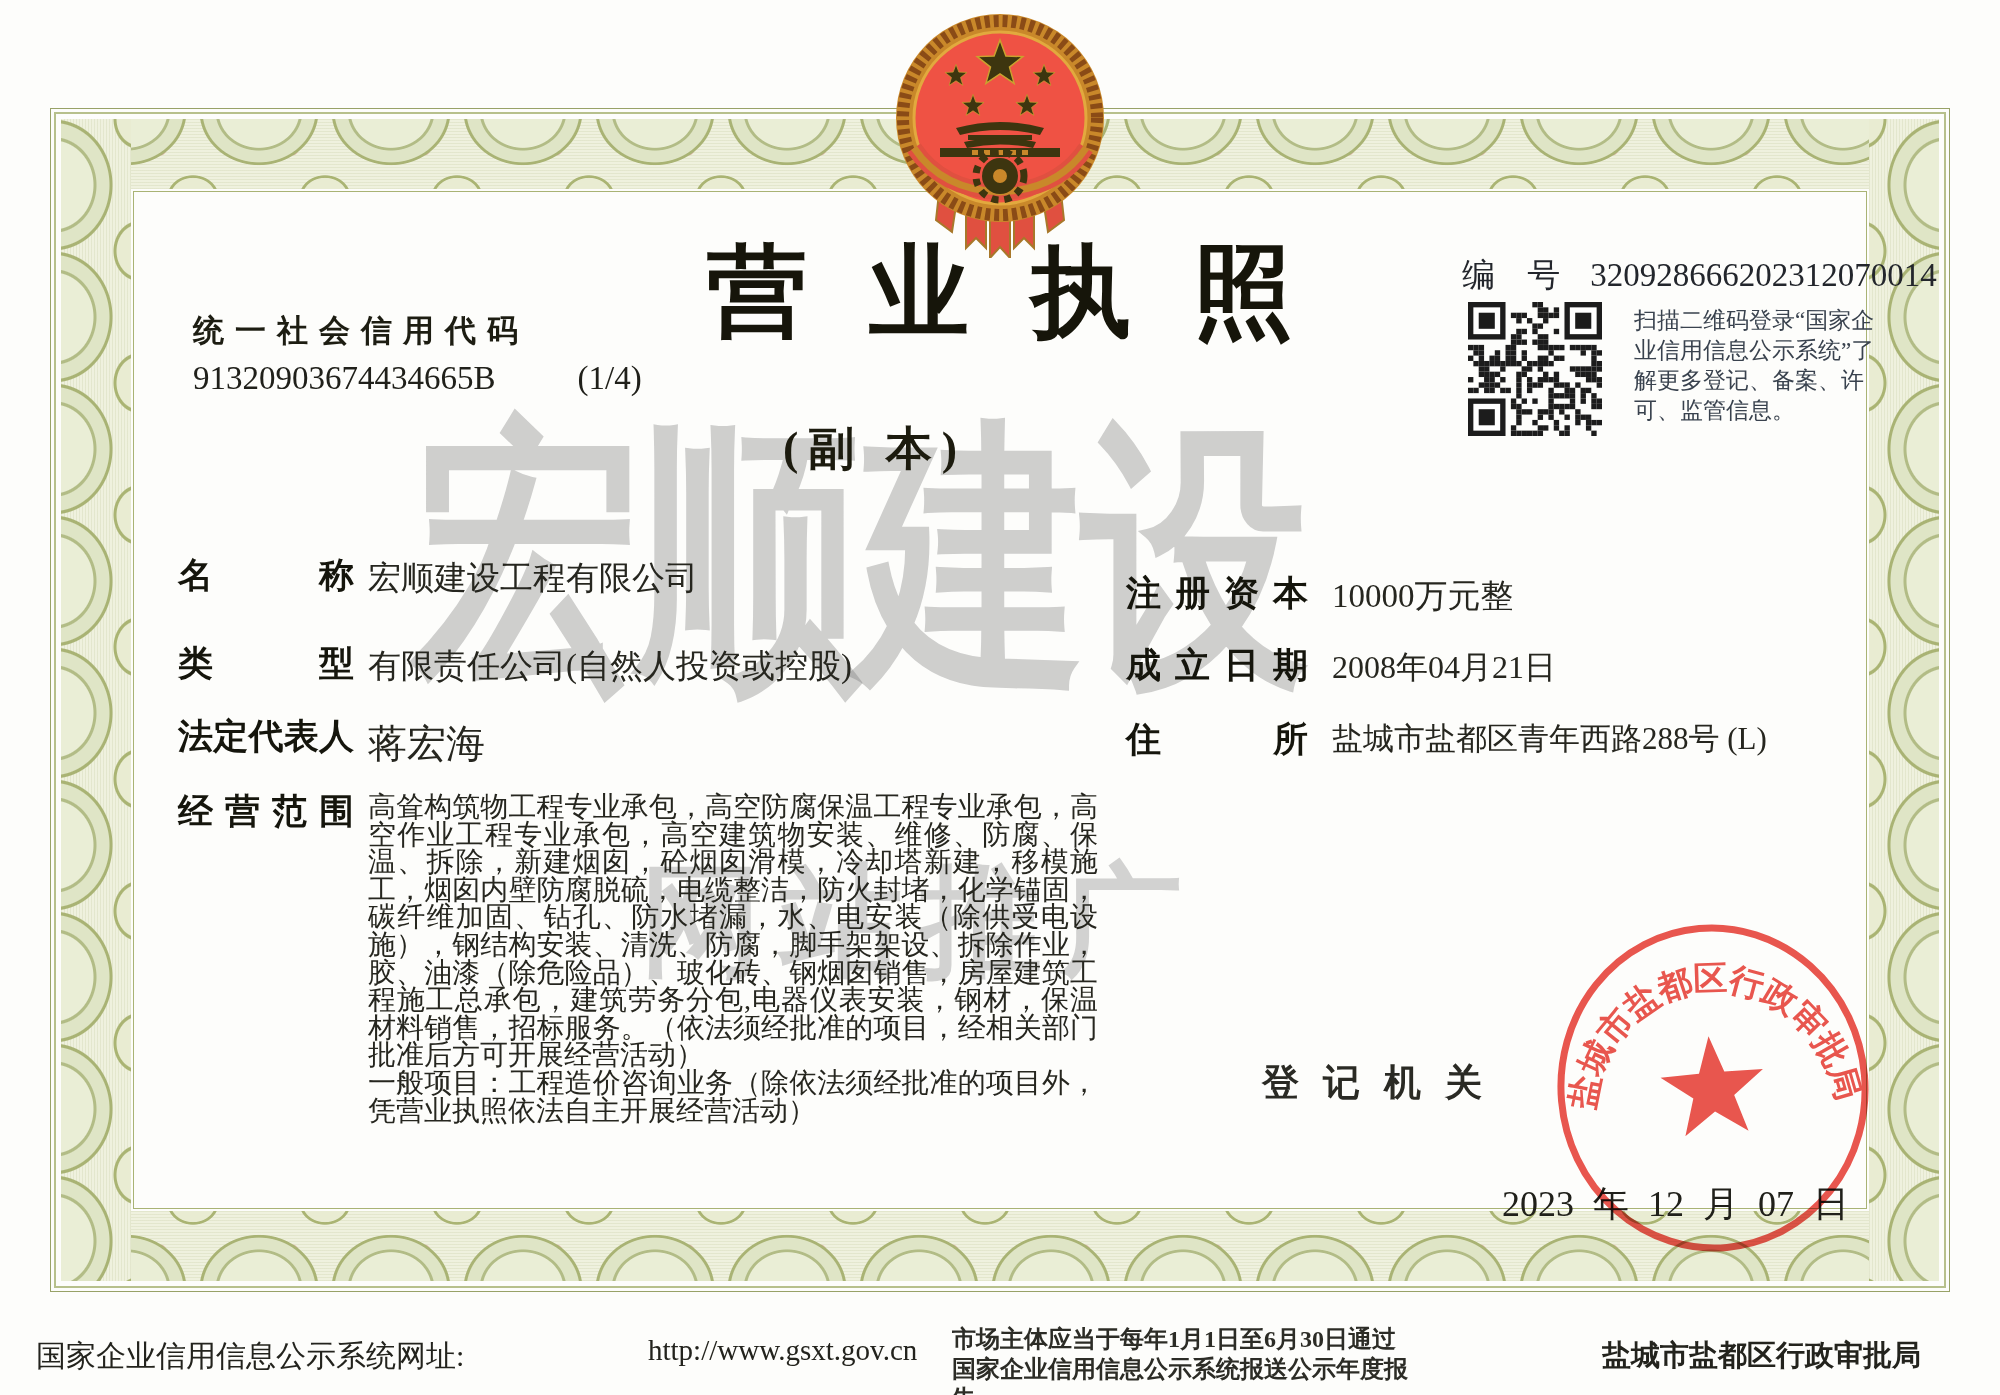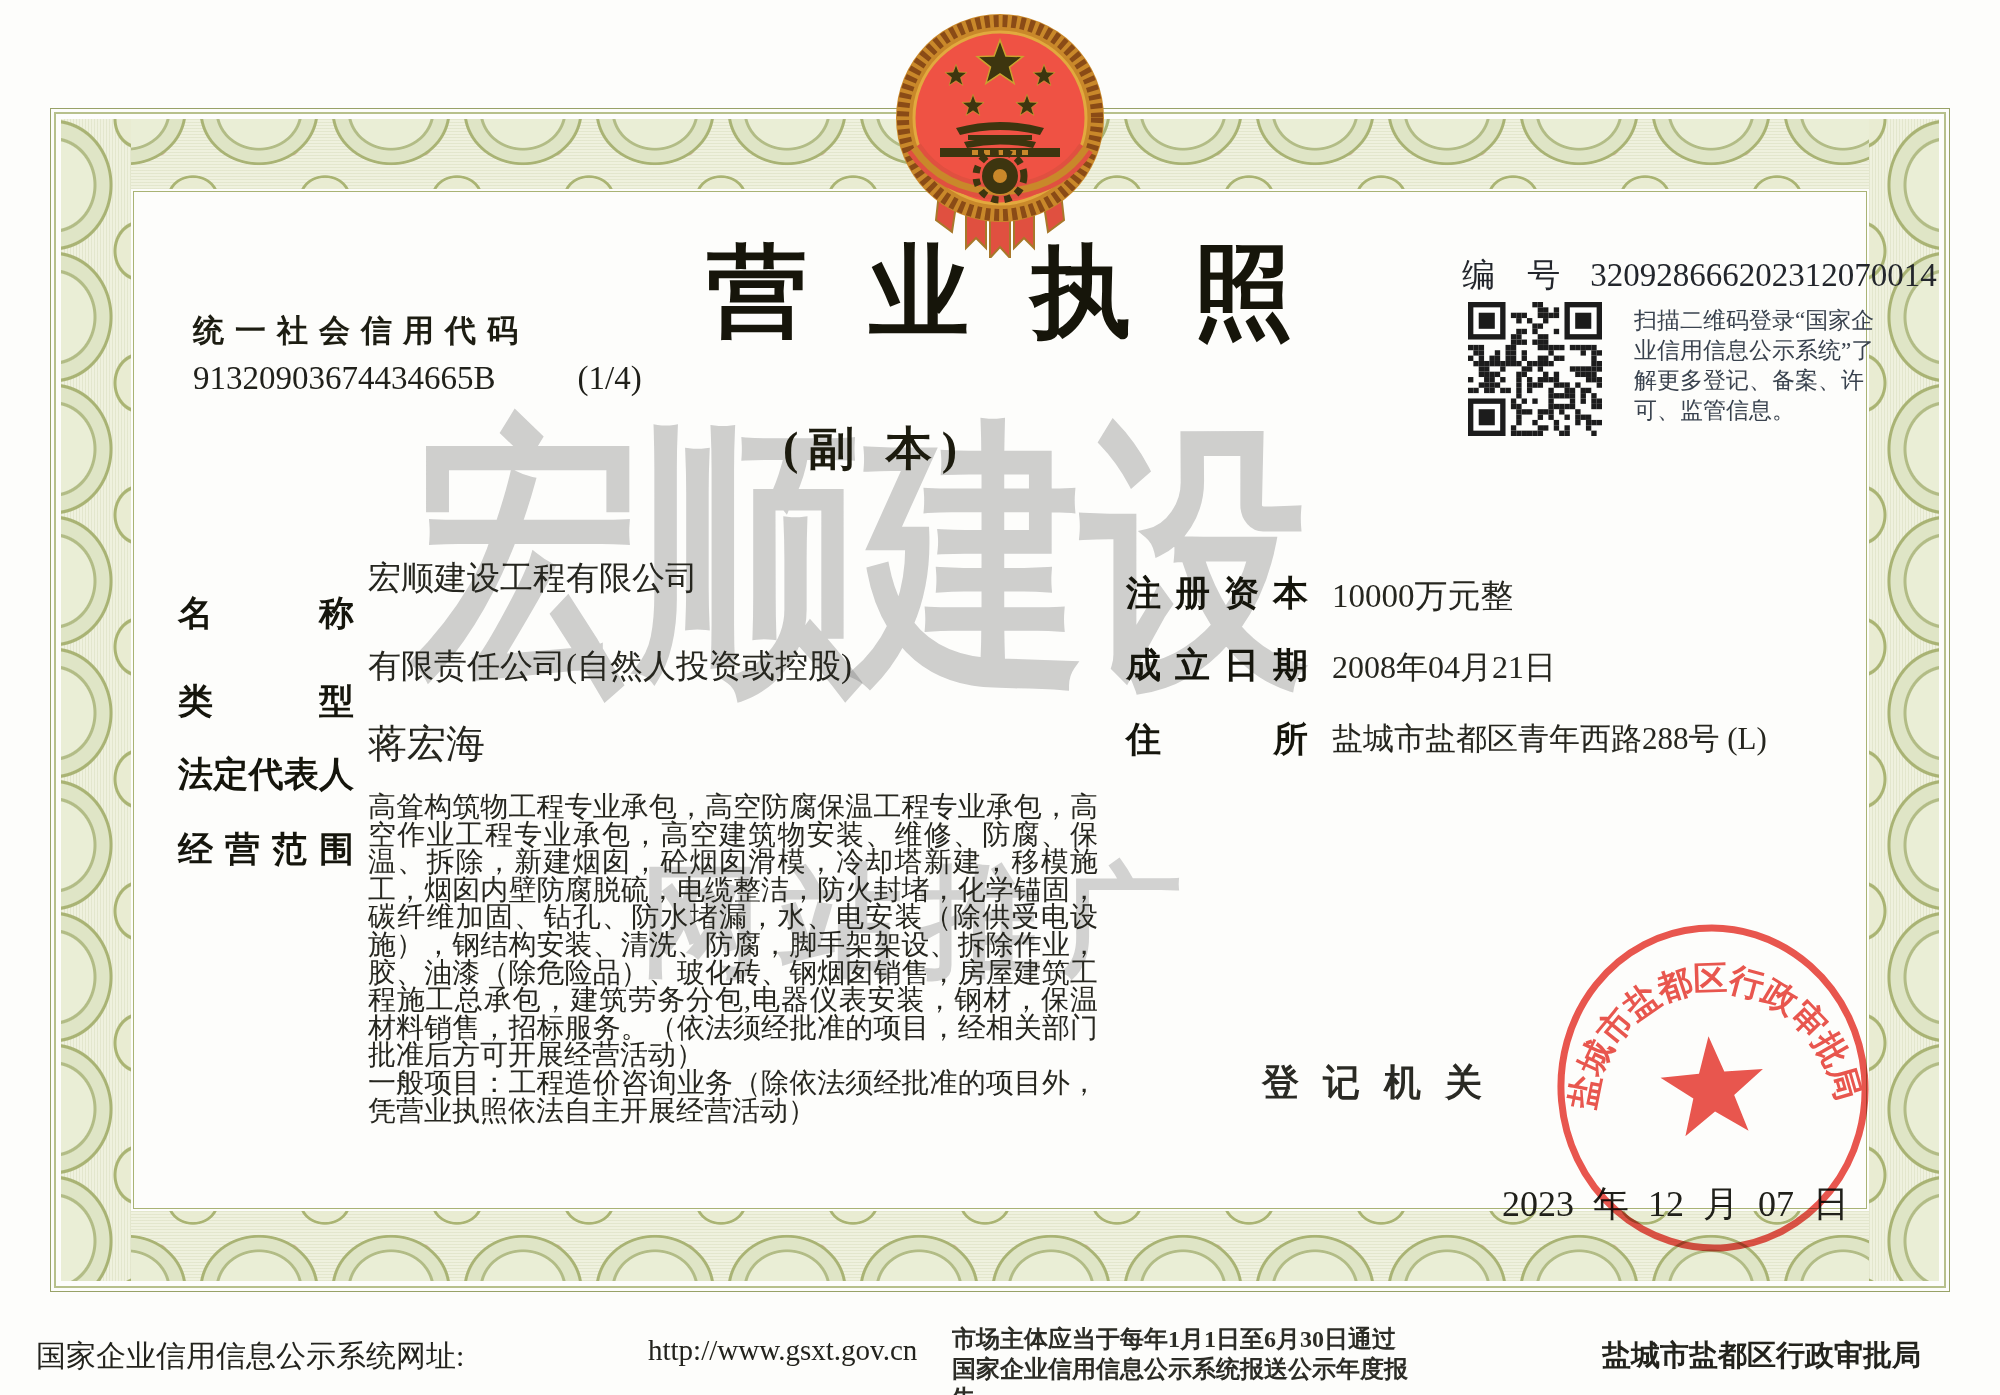--- a/index.html
+++ b/index.html
@@ -72,21 +72,21 @@
             letter-spacing:10px;text-indent:10px;color:#1c1b0e;}
 
   .serial{left:1462px;top:253px;font-size:33px;color:#23262c;}
   .serial .lbl{letter-spacing:12px;margin-right:18px;}
 
   .qr{position:absolute;left:1468px;top:302px;width:134px;height:134px;z-index:3;}
   .qr svg{width:134px;height:134px;display:block;}
   .qr-caption{left:1634px;top:306px;width:258px;font-size:23px;line-height:30px;color:#39424e;}
 
   .label-l{left:178px;width:176px;font-size:35px;font-weight:bold;color:#15150c;
-           text-align:justify;text-align-last:justify;margin-top:38px;}
+           text-align:justify;text-align-last:justify;}
   .label-r{left:1126px;width:182px;font-size:35px;font-weight:bold;color:#15150c;
            text-align:justify;text-align-last:justify;}
   .val{color:#26261f;}
 
   .v-name{left:368px;top:556px;font-size:33px;}
   .v-type{left:368px;top:644px;font-size:33px;}
   .v-legal{left:368px;top:717px;font-size:39px;}
   .v-scope{left:368px;top:793px;width:730px;font-size:28px;line-height:27.6px;
            white-space:pre-line;text-align:justify;color:#26261f;}
   .v-capital{left:1332px;top:574px;font-size:33px;}

